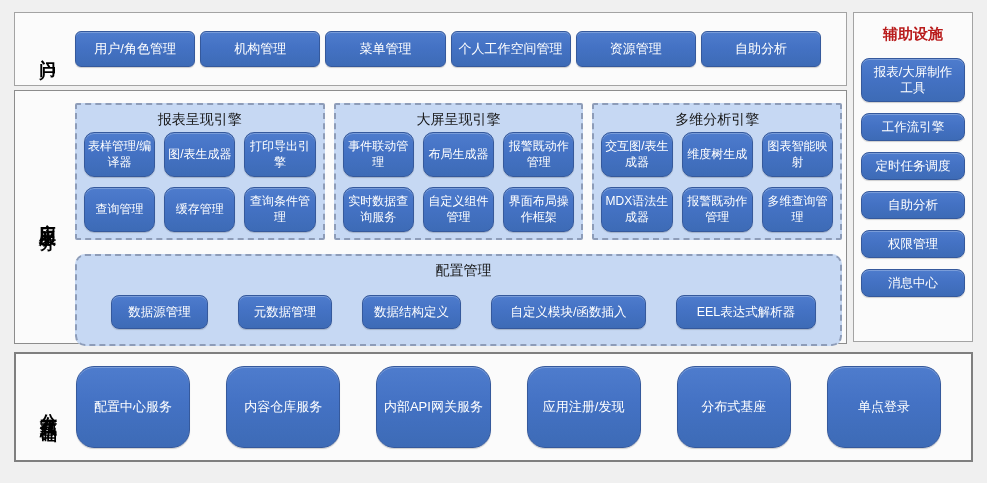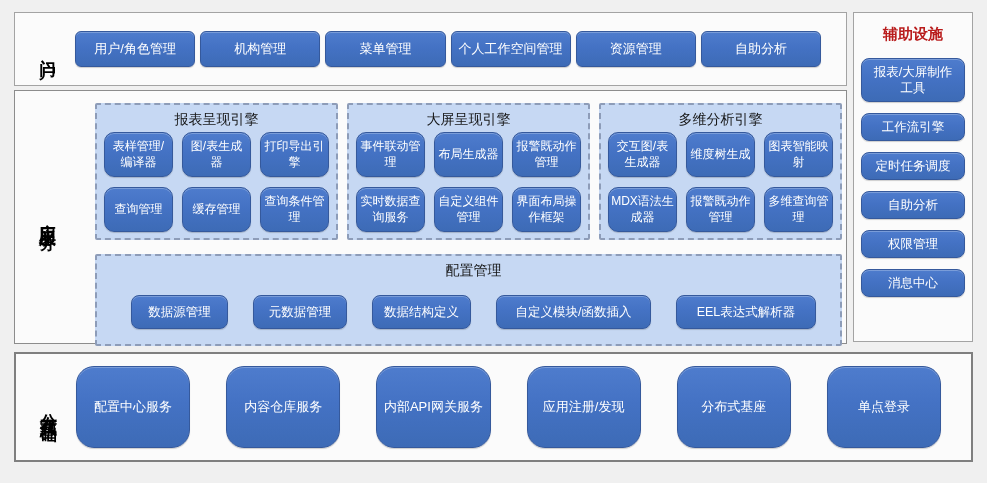--- a/index.html
+++ b/index.html
@@ -7,21 +7,21 @@
   body { font-family:"Liberation Sans","DejaVu Sans",sans-serif; }
   #canvas {
     position:relative; width:987px; height:483px;
     background:#f0f0f0; overflow:hidden;
   }
   .panel {
     position:absolute; background:#fbfbfb;
     border:1px solid #a3a3a3;
   }
   #portal-panel { left:14px; top:12px; width:833px; height:74px; }
-  #app-panel    { left:14px; top:90px;  width:833px; height:254px; border-color:#8c8c8c;padding-left:20px; }
+  #app-panel    { left:14px; top:90px;  width:833px; height:254px; border-color:#8c8c8c; }
   #aux-panel    { left:853px; top:12px; width:120px; height:330px; }
   #dist-panel   { left:14px; top:352px; width:959px; height:110px; border:2px solid #7f7f7f; }
 
   .v-label {
     position:absolute; left:24px; top:50%; transform:translateY(-50%);
     writing-mode:vertical-rl; text-orientation:upright;
     font-size:17px; font-weight:bold; color:#000; letter-spacing:3px;
     line-height:1.0; white-space:nowrap;
   }
   .btn {
@@ -53,21 +53,21 @@
     line-height:22px;
   }
   .engine-grid {
     display:grid; grid-template-columns:repeat(3,1fr);
     grid-auto-rows:45px; gap:10px 9px;
   }
   .engine-grid .btn { border-radius:10px; font-size:12px; padding:0 2px; }
 
   .config-box {
     margin:14px 4px 0 60px; height:92px;
-    background:#c6d8f3; border:2px dashed #8d9cb8; border-radius:2px;
+    background:#c6d8f3; border:2px dashed #8d9cb8; border-radius:10px;
     padding:4px 24px 0 34px;
   }
   .config-title { text-align:center; font-size:14px; color:#151515; height:22px; line-height:20px; }
   .config-row { display:flex; justify-content:space-between; margin-top:13px; }
   .config-row .btn { height:34px; border-radius:8px; font-size:12.5px; }
   .config-row .btn:nth-child(1){ width:97px; }
   .config-row .btn:nth-child(2){ width:94px; }
   .config-row .btn:nth-child(3){ width:99px; }
   .config-row .btn:nth-child(4){ width:155px; }
   .config-row .btn:nth-child(5){ width:140px; }

